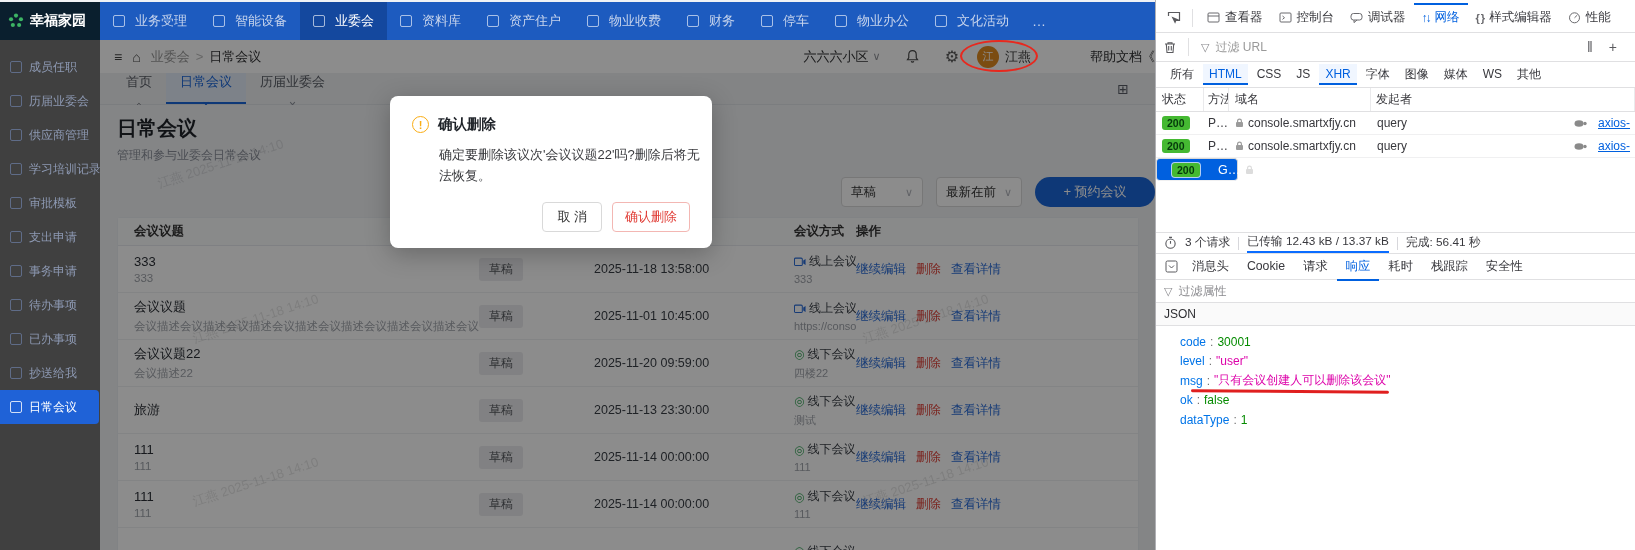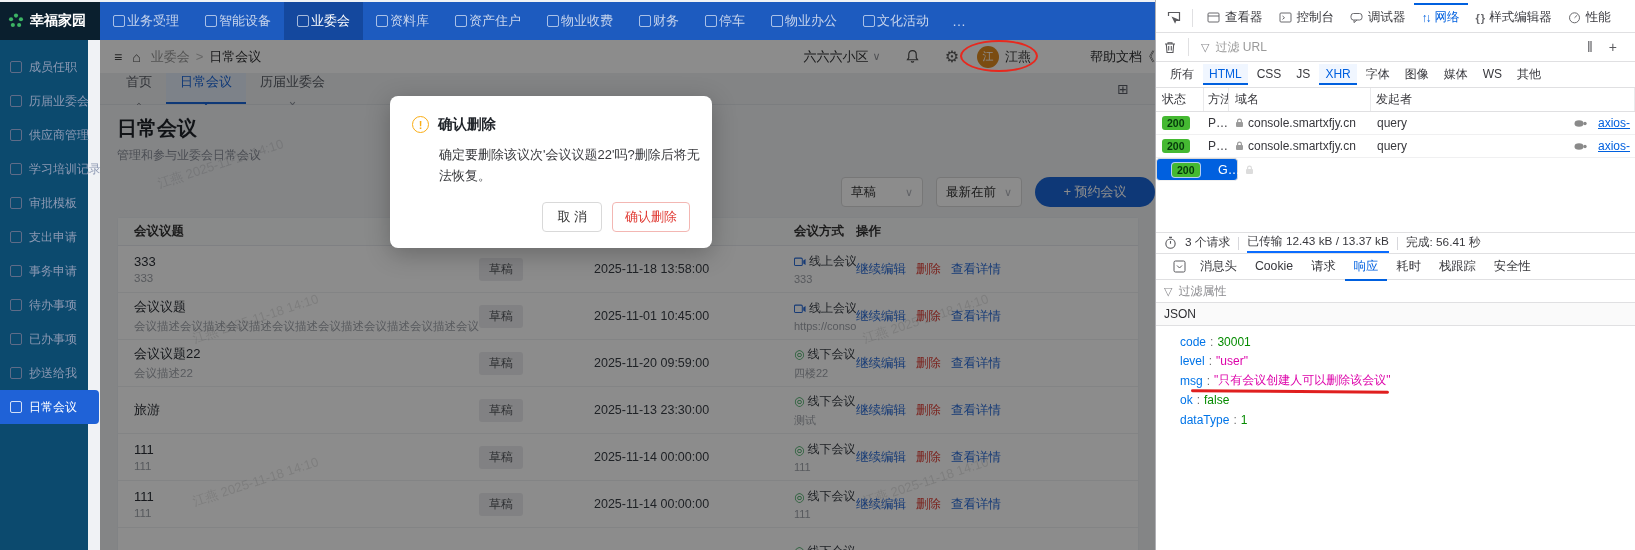--- a/index.html
+++ b/index.html
@@ -5,26 +5,26 @@
   * { box-sizing: border-box; margin: 0; padding: 0; }
   html,body { width:1635px; height:550px; overflow:hidden; background:#fff;
     font-family:"Liberation Sans","DejaVu Sans",sans-serif; }
   #stage { position:relative; width:1635px; height:550px; overflow:hidden; }
 
   
   #main-app { position:absolute; left:0; top:0; width:1155px; height:550px; background:#f0f2f5; overflow:hidden; }
 
   .topnav { position:absolute; left:0; top:2px; width:1155px; height:38px; background:#1d5bbf; display:flex; align-items:stretch; }
   .logo { width:100px; background:#0a1f2e; color:#fff; display:flex; align-items:center; gap:5px; padding-left:7px; font-weight:bold; font-size:14px; flex:none; }
-  .nav-item { display:flex; align-items:center; gap:2px; padding:0 13px; color:#c7d4ec; font-size:13px; cursor:pointer; white-space:nowrap; }
+  .nav-item { display:flex; align-items:center; gap:10px; padding:0 13px; color:#c7d4ec; font-size:13px; cursor:pointer; white-space:nowrap; }
   .nav-item.active { background:#14489e; color:#fff; }
   .nav-ic { width:12px; height:12px; border:1px solid rgba(255,255,255,.62); border-radius:2px; flex:none; }
   .nav-more { display:flex; align-items:center; color:#c7d4ec; padding:0 10px; font-size:14px; }
 
-  .sidebar { position:absolute; left:0; top:40px; width:88px; height:510px; background:#0c4a6e; padding-top:10px; }
+  .sidebar { position:absolute; left:0; top:40px; width:100px; height:510px; background:#404040; padding-top:10px; }
   .side-item { height:34px; display:flex; align-items:center; gap:7px; padding-left:10px; color:#8d99b3; font-size:12px; cursor:pointer; white-space:nowrap; }
   .side-ic { width:12px; height:12px; border:1px solid #5f6c88; border-radius:2px; flex:none; }
   .side-item.active { background:#1f62d7; color:#fff; border-radius:0 4px 4px 0; width:99px; }
   .side-item.active .side-ic { border-color:rgba(255,255,255,.8); }
 
   .content { position:absolute; left:100px; top:40px; width:1055px; height:510px; display:flex; flex-direction:column; }
   .pagehead { height:33px; background:#fff; display:flex; align-items:center; padding:0 0 0 14px; font-size:13px; color:#333; flex:none; }
   .crumb-ic { color:#444; font-size:14px; margin-right:10px; }
   .crumb-dim { color:#999; }
   .crumb-sep { color:#bbb; margin:0 6px; }
@@ -109,21 +109,21 @@
   .nc-domain { width:142px; } .nc-file { width:222px; } .nc-init { flex:1; padding-left:5px; }
   .nt-head .ncol { border-right:1px solid #eaeaec; }
   .st200 { background:#45b932; color:#05380b; font-size:10.5px; font-weight:bold; padding:1px 5px; border-radius:3px; }
   .nt-row.sel .st200 { box-shadow:0 0 0 1px rgba(255,255,255,.7); }
   .turtle { margin-left:auto; margin-right:6px; flex:none; }
   .init-lnk { color:#0060df; text-decoration:underline; }
   .dt-spacer { height:51px; }
   .dt-statusbar { height:21px; border-top:1px solid #e0e0e2; display:flex; align-items:center; gap:8px; padding:0 8px; font-size:11.8px; }
   .vsep { width:1px; height:13px; background:#d7d7db; }
   .u-blue { border-bottom:2px solid #0a6cff; padding-bottom:1px; }
-  .dt-dtabs { height:26px; border-top:1px solid #e0e0e2; display:flex; align-items:center; padding:0 12px; }
+  .dt-dtabs { height:26px; border-top:1px solid #e0e0e2; display:flex; align-items:center; padding:0 4px; }
   .dtab { padding:5px 9px 6px; font-size:12.3px; color:#38383d; }
   .dtab.active { color:#0060df; box-shadow:inset 0 -2px 0 #0060df; }
   .dt-propfilter { height:23px; border-top:1px solid #e0e0e2; display:flex; align-items:center; gap:6px; padding:0 8px; color:#8a8a8e; }
   .dt-jsonhead { height:24px; border-top:1px solid #e0e0e2; border-bottom:1px solid #e0e0e2; background:#fafafa; display:flex; align-items:center; padding:0 8px; color:#2e2e32; }
   .dt-json { padding-top:6px; }
   .jrow { height:19.5px; padding-left:24px; display:flex; align-items:center; gap:4px; white-space:nowrap; }
   .jkey { color:#0074e8; } .jcolon { color:#737373; }
   .v-num { color:#058b00; } .v-str { color:#dd00a9; }
   svg { display:block; }
 </style>

